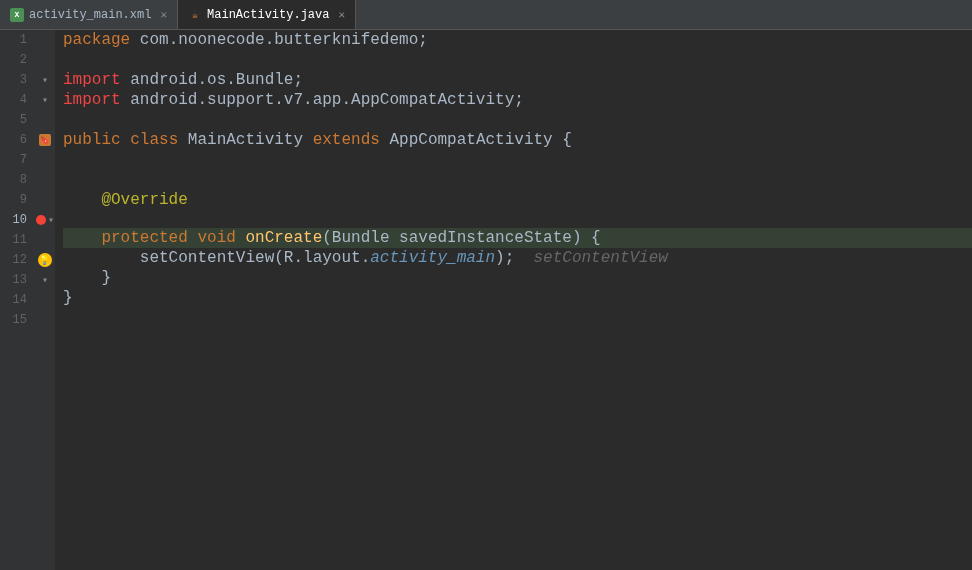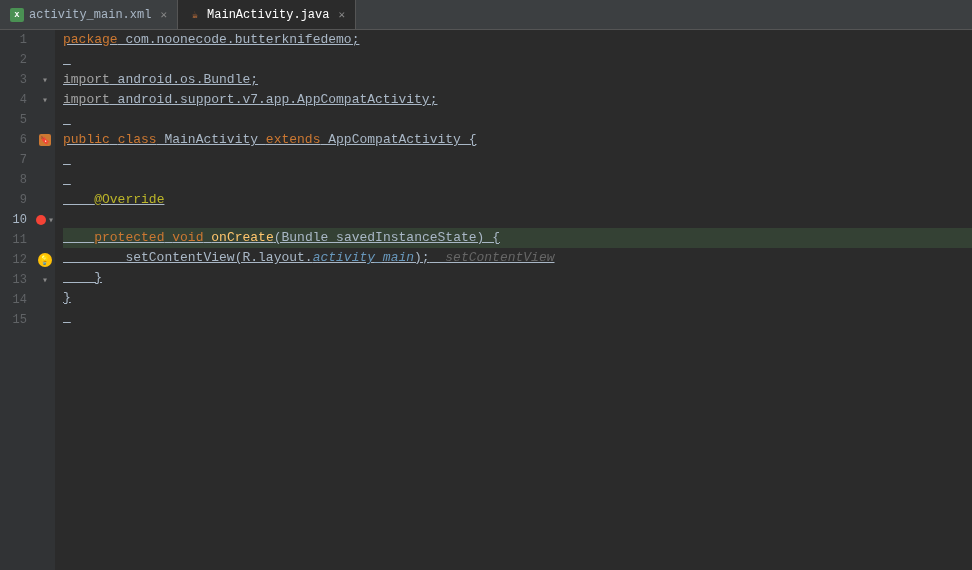--- a/index.html
+++ b/index.html
@@ -116,33 +116,32 @@
       padding-left: 8px;
       overflow: hidden;
       position: relative;
     }
 
     .code-line {
       height: 20px;
       display: flex;
       align-items: flex-start;
       white-space: pre;
-      font-size: 13px;
+      font-size: 16px;
       line-height: 20px;
-      text-decoration: underline;
     }
 
     .code-line.highlighted {
       background: #344134;
       margin-top: 18px;
     }
 
     
     .kw-package { color: #cc7832; }
-    .kw-import { color: #a3a3a3; }
+    .kw-import { color: #ef4444; }
     .kw-public { color: #cc7832; }
     .kw-class { color: #cc7832; }
     .kw-extends { color: #cc7832; }
     .kw-protected { color: #cc7832; }
     .kw-void { color: #cc7832; }
     .kw-super { color: #cc7832; }
     .annotation { color: #bbb529; }
     .string-italic { color: #6897bb; font-style: italic; }
     .normal { color: #a9b7c6; }
 

